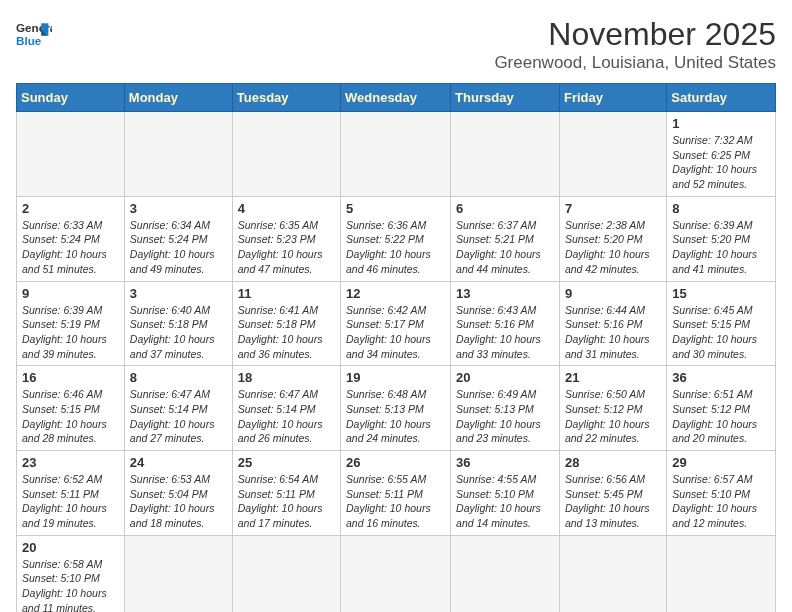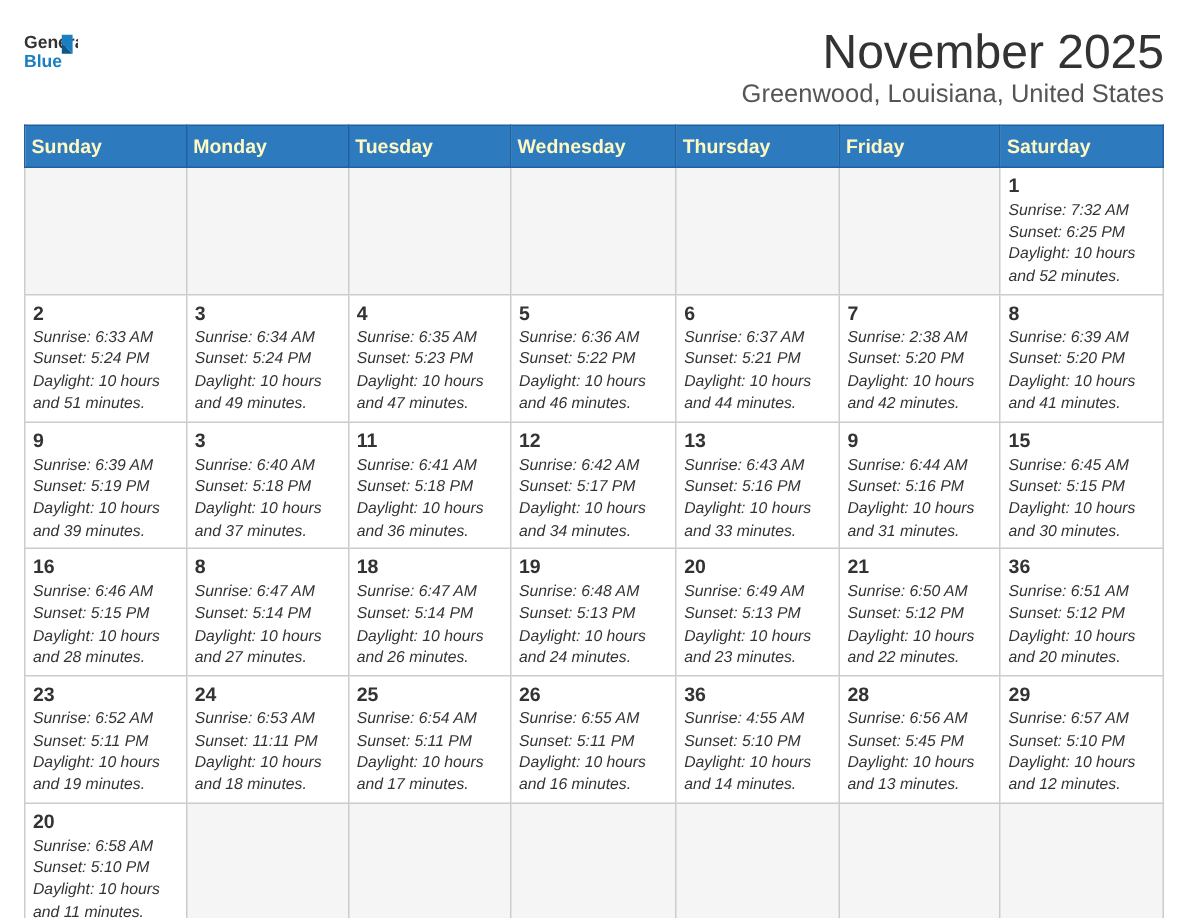--- a/index.html
+++ b/index.html
@@ -256,21 +256,21 @@
       <tr>
         <td>
           <span class="day-number">23</span>
           <div class="day-info">Sunrise: 6:52 AM
 Sunset: 5:11 PM
 Daylight: 10 hours and 19 minutes.</div>
         </td>
         <td>
           <span class="day-number">24</span>
           <div class="day-info">Sunrise: 6:53 AM
-Sunset: 11:11 PM
+Sunset: 5:04 PM
 Daylight: 10 hours and 18 minutes.</div>
         </td>
         <td>
           <span class="day-number">25</span>
           <div class="day-info">Sunrise: 6:54 AM
 Sunset: 5:11 PM
 Daylight: 10 hours and 17 minutes.</div>
         </td>
         <td>
           <span class="day-number">26</span>

